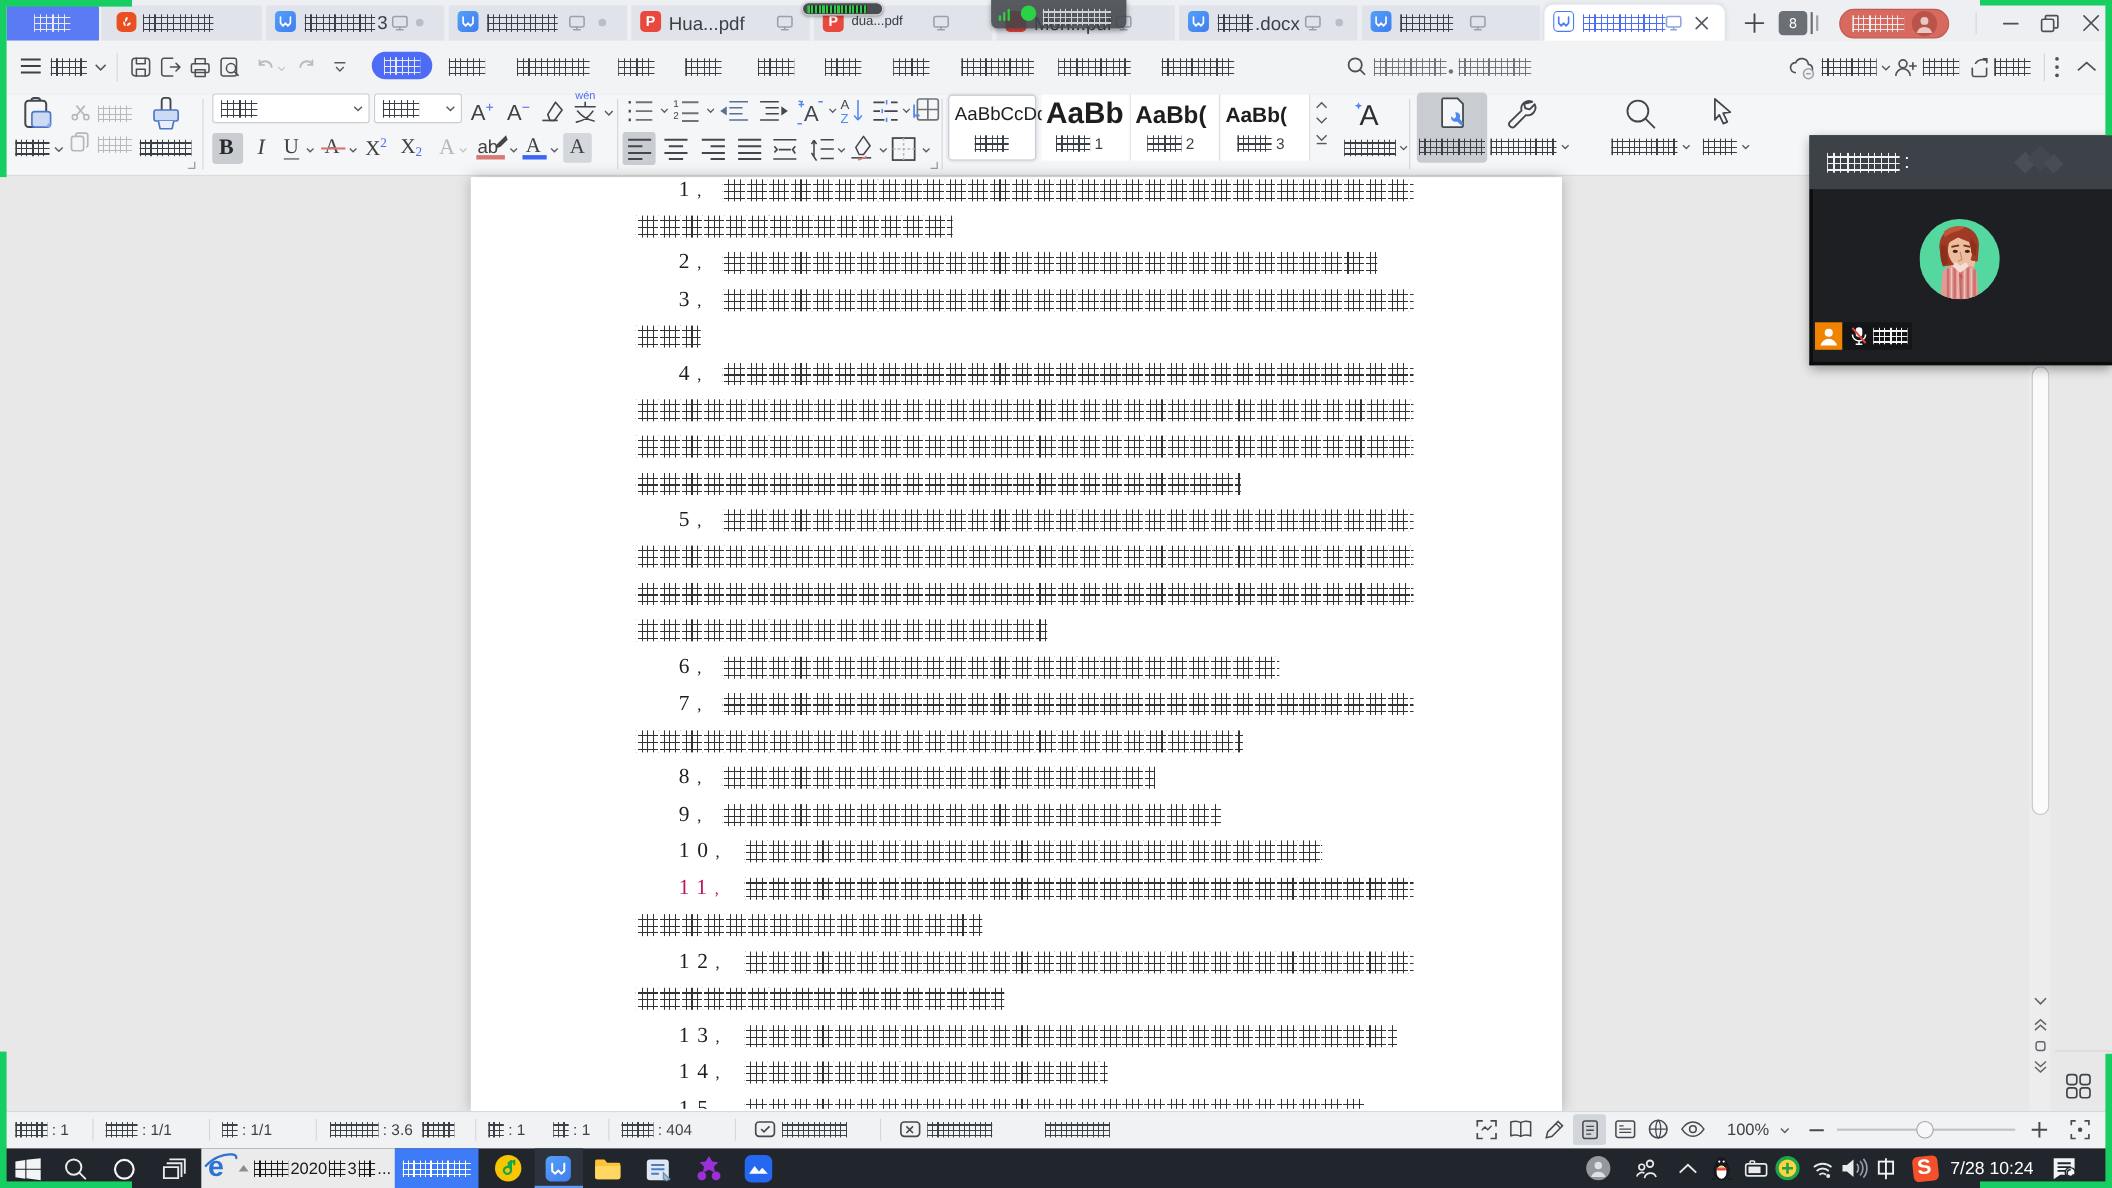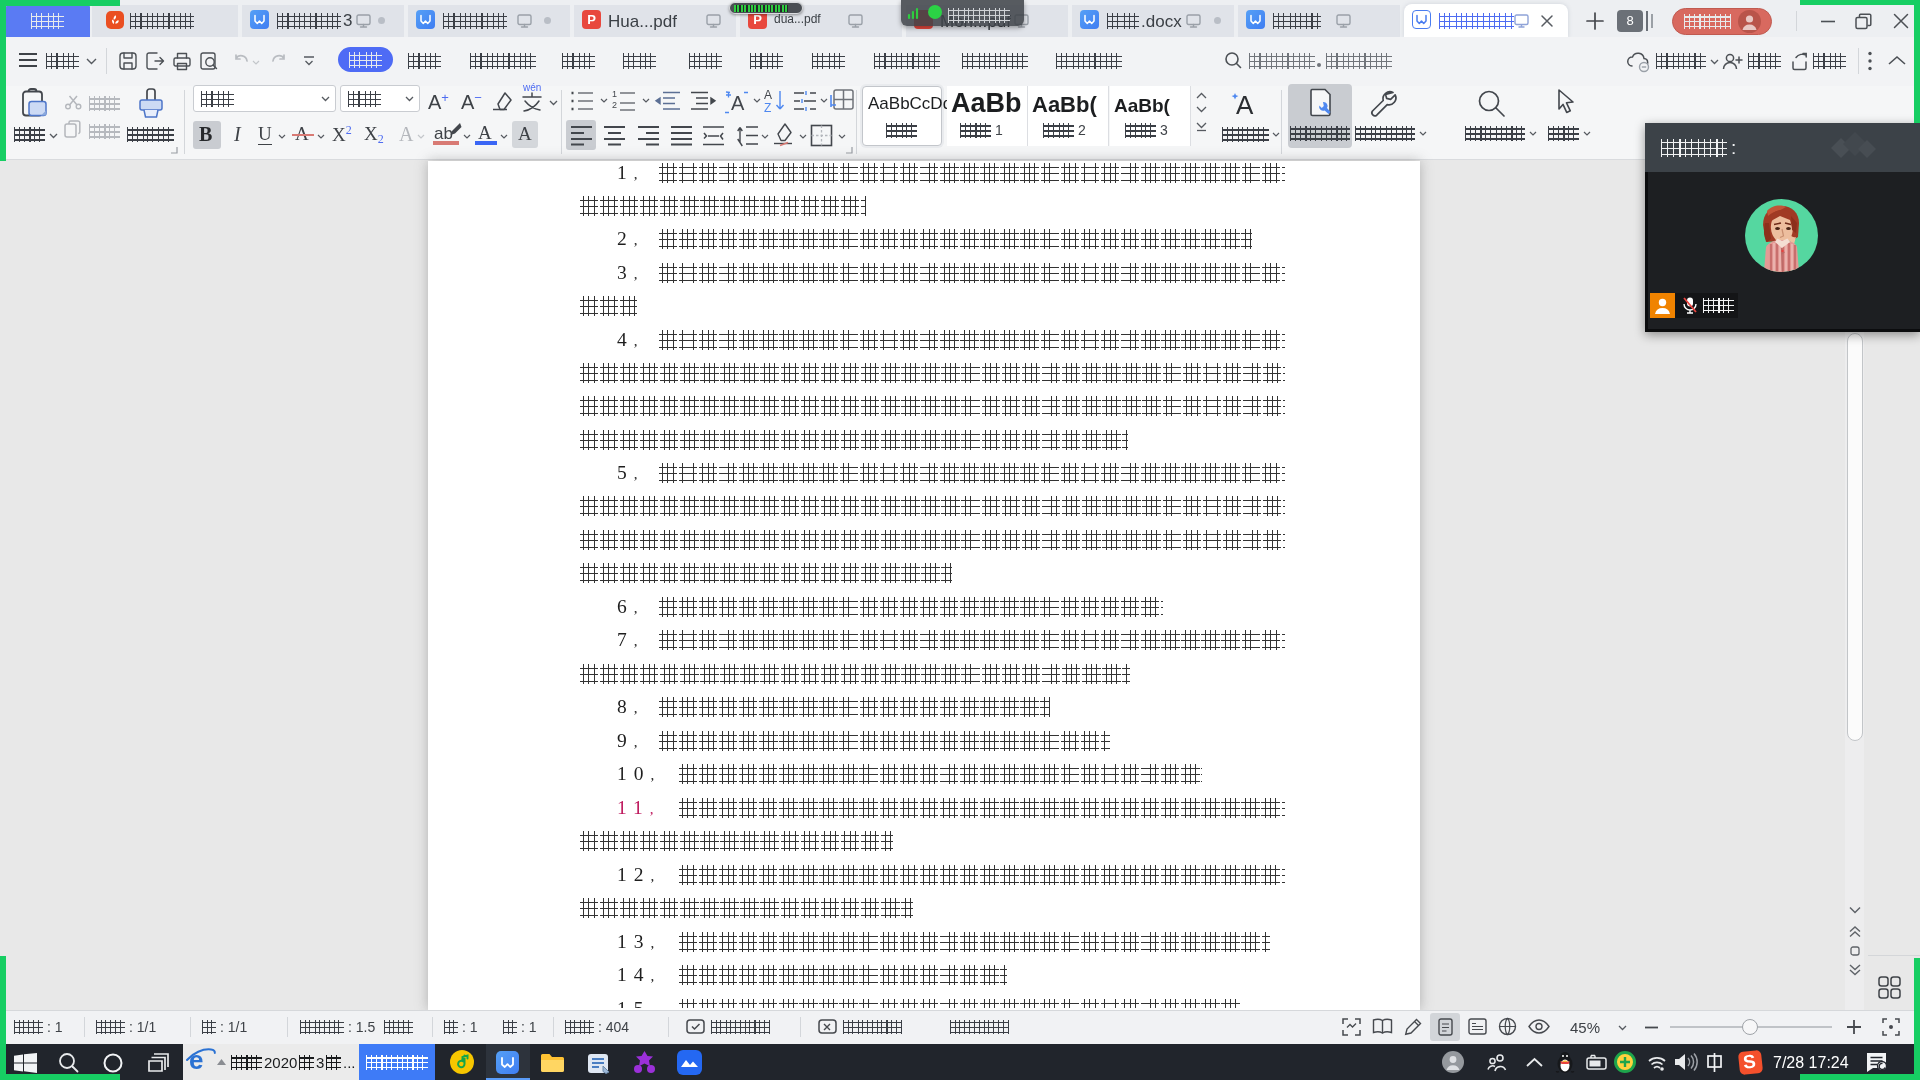--- a/index.html
+++ b/index.html
@@ -559,21 +559,21 @@
         <rect x="13" y="13" width="9" height="9" rx="2.5" stroke="#3f4348" fill="none" stroke-width="1.5"></rect>
       </svg>
 
 <div class="a" style="left:0;top:1010px;width:1920px;height:34px;background:#f1f2f4;border-top:1px solid #d6d8db"></div>
 <span class="a zh z14" style="left:14px;top:1020px;width:29px"></span><div class="a st" style="left:47px;top:1019px">: 1</div>
 <div class="sep" style="left:84px;top:1017px;height:20px"></div>
 <span class="a zh z14" style="left:96px;top:1020px;width:29px"></span><div class="a st" style="left:129px;top:1019px">: 1/1</div>
 <div class="sep" style="left:190px;top:1017px;height:20px"></div>
 <span class="a zh z14" style="left:202px;top:1020px;width:14px"></span><div class="a st" style="left:220px;top:1019px">: 1/1</div>
 <div class="sep" style="left:287px;top:1017px;height:20px"></div>
-<span class="a zh z14" style="left:300px;top:1020px;width:44px"></span><div class="a st" style="left:348px;top:1019px">: 1.5</div><span class="a zh z14" style="left:384px;top:1020px;width:29px"></span>
+<span class="a zh z14" style="left:300px;top:1020px;width:44px"></span><div class="a st" style="left:348px;top:1019px">: 3.6</div><span class="a zh z14" style="left:384px;top:1020px;width:29px"></span>
 <div class="sep" style="left:432px;top:1017px;height:20px"></div>
 <span class="a zh z14" style="left:444px;top:1020px;width:14px"></span><div class="a st" style="left:462px;top:1019px">: 1</div>
 <span class="a zh z14" style="left:503px;top:1020px;width:14px"></span><div class="a st" style="left:521px;top:1019px">: 1</div>
 <div class="sep" style="left:553px;top:1017px;height:20px"></div>
 <span class="a zh z14" style="left:565px;top:1020px;width:29px"></span><div class="a st" style="left:598px;top:1019px">: 404</div>
 <div class="sep" style="left:668px;top:1017px;height:20px"></div>
 <svg class="a" style="left:686px;top:1018px" width="19" height="17">
         <rect x="1" y="2" width="17" height="13" rx="3" stroke="#46494e" fill="none" stroke-width="1.5"></rect>
         <path d="M6 8.5l2.5 2.5 5-5" stroke="#46494e" fill="none" stroke-width="1.5"></path>
       </svg>
@@ -609,21 +609,21 @@
         <path d="M4 5.5h4M4 8.5h11M4 11.5h11" stroke="#46494e" stroke-width="1.2"></path>
       </svg>
 <svg class="a" style="left:1498px;top:1017px" width="19" height="19">
         <circle cx="9.5" cy="9.5" r="8" stroke="#46494e" fill="none" stroke-width="1.4"></circle>
         <path d="M1.5 9.5h16M9.5 1.5c-3 2.5-3 13.5 0 16 3-2.5 3-13.5 0-16z" stroke="#46494e" fill="none" stroke-width="1.2"></path>
       </svg>
 <svg class="a" style="left:1528px;top:1019px" width="22" height="15">
         <path d="M1 7.5C4 3 8 1 11 1s7 2 10 6.5c-3 4.5-7 6.5-10 6.5S4 12 1 7.5z" stroke="#46494e" fill="none" stroke-width="1.4"></path>
         <circle cx="11" cy="7.5" r="3" stroke="#46494e" fill="none" stroke-width="1.4"></circle>
       </svg>
-<div class="a st" style="left:1570px;top:1019px;font-size:15px">45%</div>
+<div class="a st" style="left:1570px;top:1019px;font-size:15px">100%</div>
 <svg class="a" style="left:1618px;top:1025px" width="9" height="6">
         <path d="M1 1l3.5 3.5L8 1" stroke="#565a60" stroke-width="1.3" fill="none"></path>
       </svg>
 <svg class="a" style="left:1644px;top:1026px" width="15" height="3">
         <path d="M1 1.5h13" stroke="#46494e" stroke-width="1.8"></path>
       </svg>
 <div class="a" style="left:1670px;top:1026px;width:162px;height:2px;background:#c0c3c7"></div>
 <div class="a" style="left:1742px;top:1019px;width:16px;height:16px;border-radius:50%;background:#f7f7f8;border:1px solid #9fa3a8"></div>
 <svg class="a" style="left:1846px;top:1019px" width="16" height="16">
         <path d="M8 1v14M1 8h14" stroke="#46494e" stroke-width="1.8"></path>
@@ -733,21 +733,21 @@
 <svg class="a" style="left:1674px;top:1052px" width="23" height="20">
         <path d="M1 7h4l6-5v16l-6-5H1z" fill="#e8eaec"></path>
         <path d="M14 6a6 6 0 0 1 0 8M17 3.5a9.5 9.5 0 0 1 0 13M20 1.5a13 13 0 0 1 0 17" stroke="#9da1a7" fill="none" stroke-width="1.5"></path>
       </svg>
 <svg class="a" style="left:1705px;top:1052px" width="19" height="21">
         <rect x="3" y="4" width="13" height="11" stroke="#f2f4f6" fill="none" stroke-width="1.7"></rect>
         <path d="M9.5 1v19" stroke="#f2f4f6" stroke-width="1.7"></path>
       </svg>
 <div class="a" style="left:1739px;top:1051px;width:23px;height:23px;background:#f4502c;border-radius:5px;transform:rotate(-6deg)"></div>
 <div class="a" style="left:1743px;top:1051px;font:bold 19px 'Liberation Sans';color:#fff;transform:rotate(-6deg)">S</div>
-<div class="a ti" style="left:1773px;top:1054px;font-size:16px">7/28 17:24</div>
+<div class="a ti" style="left:1773px;top:1054px;font-size:16px">7/28 10:24</div>
 <svg class="a" style="left:1865px;top:1051px" width="24" height="23">
         <path d="M2 2h19v15H8l-6 4z" fill="#f2f4f6"></path>
         <path d="M5.5 6.5h12M5.5 10h12M5.5 13.5h7" stroke="#21252c" stroke-width="1.6"></path>
         <circle cx="17" cy="15" r="4.5" fill="#f2f4f6" stroke="#21252c" stroke-width="1.3"></circle>
         <path d="M17.5 12.5a3 3 0 1 0 2.5 4" stroke="#21252c" fill="none" stroke-width="1.3"></path>
       </svg>
 
 <div class="a" style="left:1645px;top:123px;width:275px;height:209px;background:#1d1f22;box-shadow:0 3px 10px rgba(0,0,0,.4)"></div>
 <div class="a" style="left:1645px;top:123px;width:275px;height:49px;background:#3c4248"></div>
 <span class="a zh z18" style="left:1661px;top:139px;width:66px;--c:#f2f3f4"></span>

